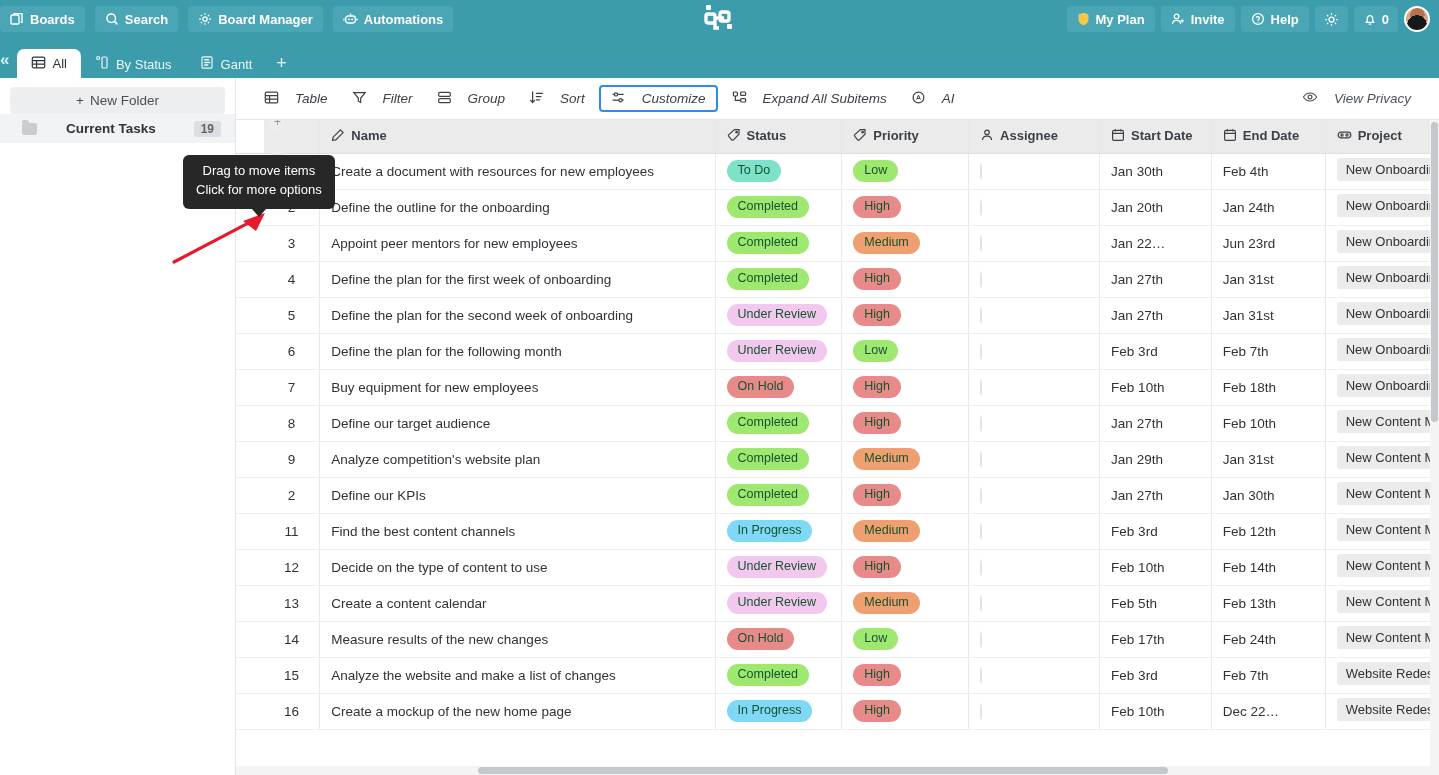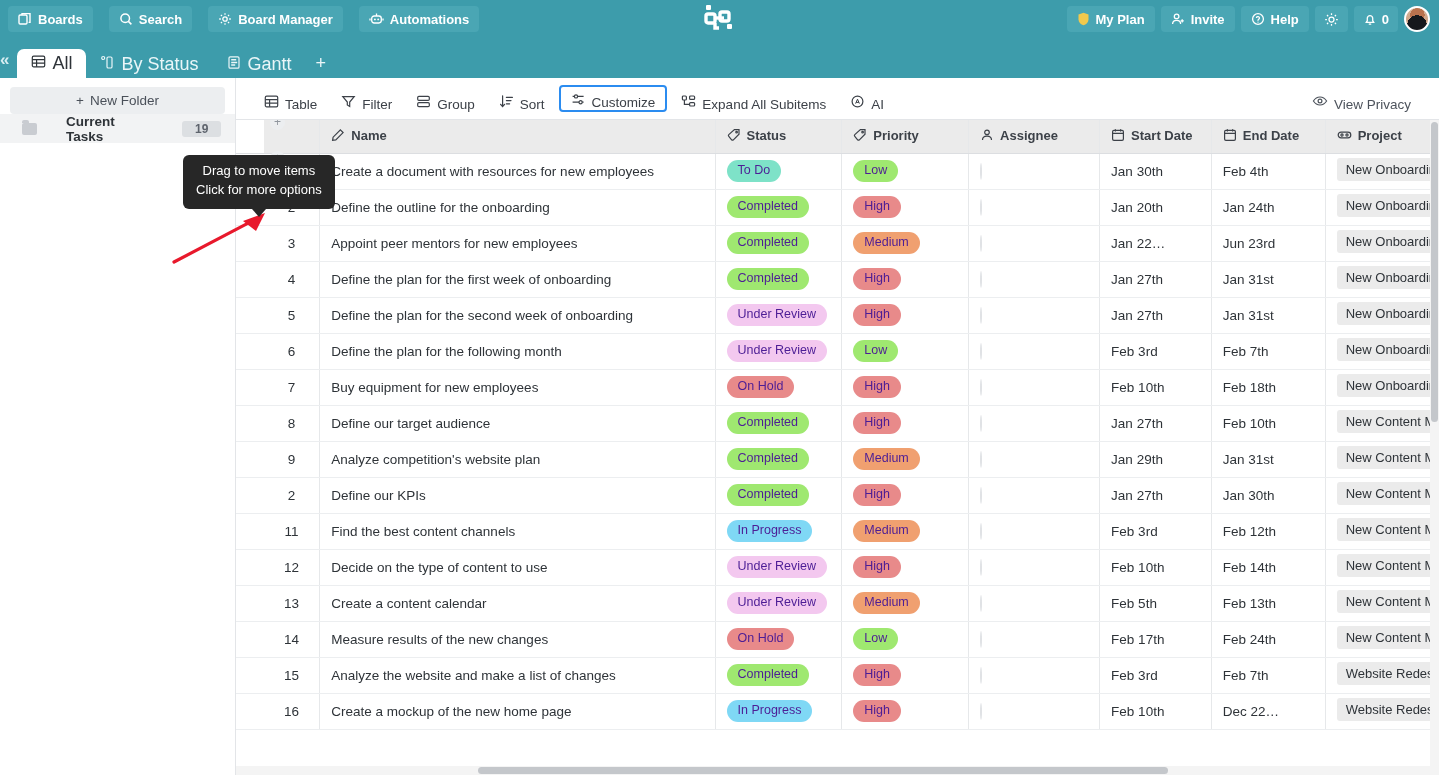--- a/index.html
+++ b/index.html
@@ -11,21 +11,21 @@
     color: #2e3338;
   }
 
   
   .topbar {
     height: 38px; width: 100%;
     background: #3d9cab;
     display: flex; align-items: center;
     position: relative;
   }
-  .tb-group { display: flex; align-items: center; gap: 16px; padding-left: 8px; }
+  .tb-group { display: flex; align-items: center; gap: 10px; }
   .tb-btn {
     display: flex; align-items: center; gap: 6px;
     height: 26px; padding: 0 10px;
     background: #4aa6b4;
     border-radius: 4px;
     color: #ffffff;
     font-size: 13px; font-weight: bold;
     white-space: nowrap; cursor: pointer;
   }
   .tb-btn svg { display: block; }
@@ -61,21 +61,21 @@
     white-space: nowrap; overflow: hidden;
   }
   .collapse-btn {
     color: #d8eef2; font-size: 17px; font-weight: bold;
     padding: 0 10px 8px 0; cursor: pointer; letter-spacing: -2px;
   }
   .tabs { display: flex; align-items: flex-end; gap: 0; }
   .tab {
     display: flex; align-items: center; gap: 6px;
     height: 28px; padding: 8px 14px;
-    color: #eaf6f8; font-size: 18px;
+    color: #eaf6f8; font-size: 13px;
     cursor: pointer; white-space: nowrap;
   }
   .tab.active {
     background: #ffffff; color: #2e3338;
     border-radius: 7px 7px 0 0; font-weight: normal;
     height: 29px;
   }
   .tab-plus { color: #eaf6f8; font-size: 18px; padding: 0 10px 4px 10px; cursor: pointer; }
 
   
@@ -101,34 +101,34 @@
     width: 15px; height: 12px; background: #c9ccd1;
     border-radius: 2px; position: relative; flex: 0 0 15px;
   }
   .folder-ico::before {
     content: ""; position: absolute; left: 0; top: -3px;
     width: 7px; height: 3px; background: #c9ccd1; border-radius: 2px 2px 0 0;
   }
   .folder-count {
     margin-left: auto; background: #dcdfe2; color: #5e646d;
     border-radius: 3px; font-size: 12px; font-weight: bold;
-    padding: 1px 13px; min-width: 24px; text-align: center;
+    padding: 1px 7px; min-width: 24px; text-align: center;
   }
 
   .mainarea { flex: 1; display: flex; flex-direction: column; min-width: 0; position: relative; }
   .toolbar {
     height: 42px; display: flex; align-items: center;
     padding: 0 14px 0 18px; background: #ffffff;
     border-bottom: 1px solid #e3e5e8;
   }
   .tool {
-    display: flex; align-items: flex-end; gap: 6px;
+    display: flex; align-items: center; gap: 16px;
     height: 27px; padding: 0 10px; margin-right: 4px;
     font-size: 13.5px; color: #3c4148; border-radius: 4px;
-    cursor: pointer; white-space: nowrap;
+    cursor: pointer; white-space: nowrap; font-style: italic;
   }
   .tool.highlight { border: 2px solid #2b8cf0; }
   .tool-right { margin-left: auto; color: #4d535c; }
 
   
   .tablewrap { flex: 1; overflow: hidden; position: relative; background:#fff; }
   table.grid { border-collapse: collapse; table-layout: fixed; width: 1441px; }
   table.grid th, table.grid td {
     border-right: 1px solid #e6e8ea;
     border-bottom: 1px solid #eceef0;
@@ -152,21 +152,21 @@
   .col-assig { width: 122px; }
   .col-start { width: 104px; }
   .col-end   { width: 106px; }
   .col-proj  { width: 327px; }
 
   thead .col-num { background:#ebebeb !important; }
   tbody td.col-num { text-align: center; font-size: 13.5px; }
 
   .pill {
     display: inline-block; border-radius: 11px;
-    padding: 3px 11px; font-size: 12.5px; color: #4c1d95;
+    padding: 3px 11px; font-size: 12.5px; color: #14532d;
     line-height: 1.25;
   }
   .proj-chip {
     display: inline-block; background: #ebebeb;
     border-radius: 3px; padding: 4px 9px; font-size: 13px;
     max-width: 100%; overflow: hidden; text-overflow: clip;
     white-space: nowrap;
   }
   .avatar-cell {
     width: 22px; height: 22px; border-radius: 50%;

